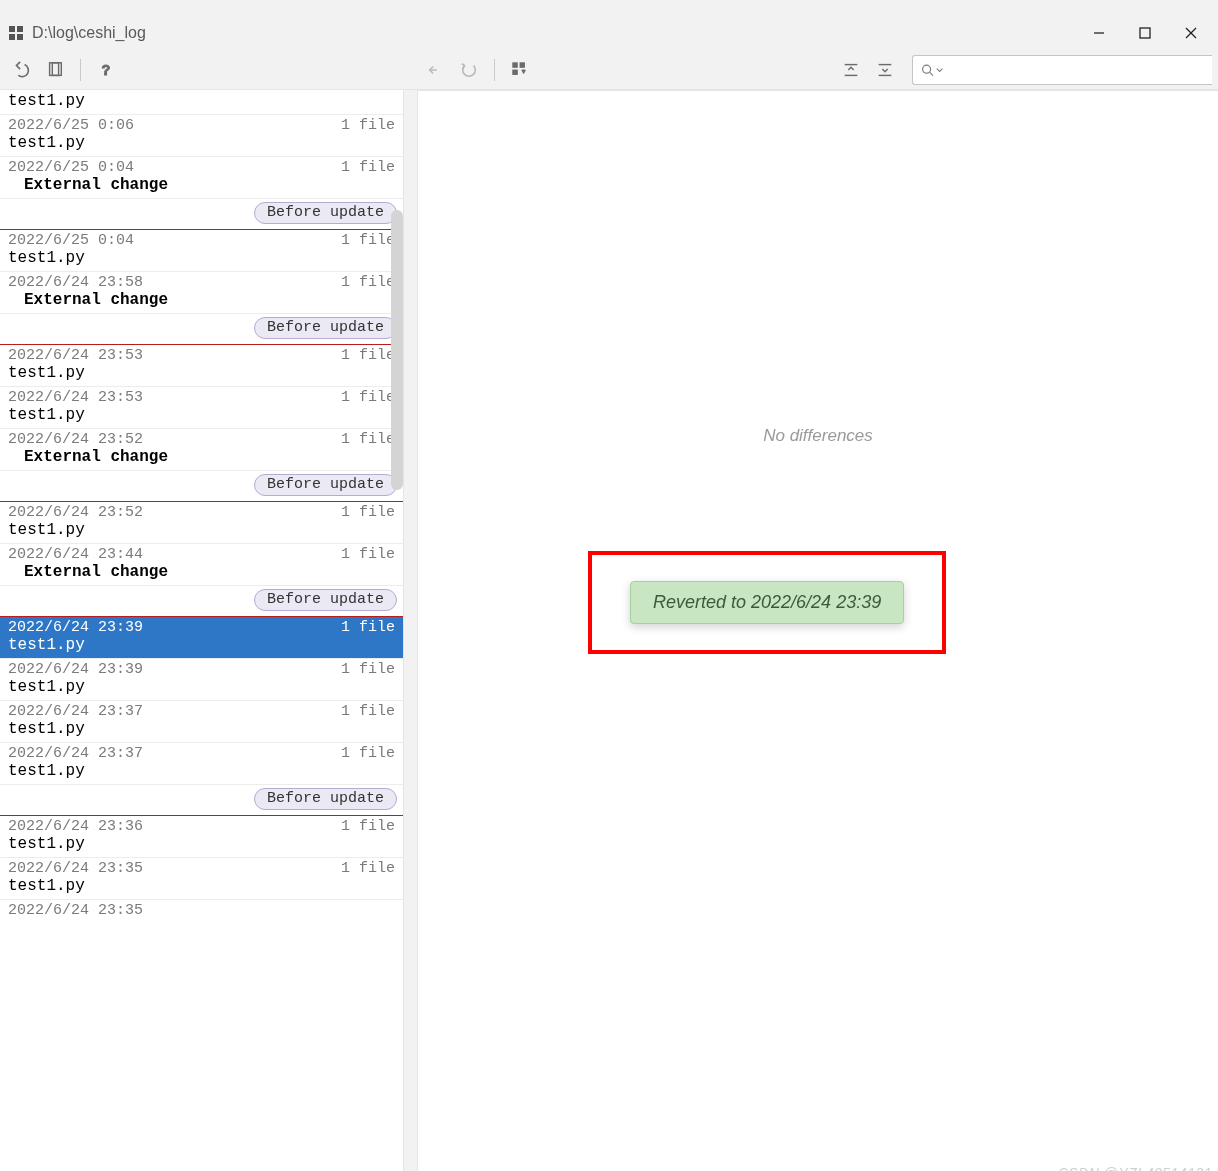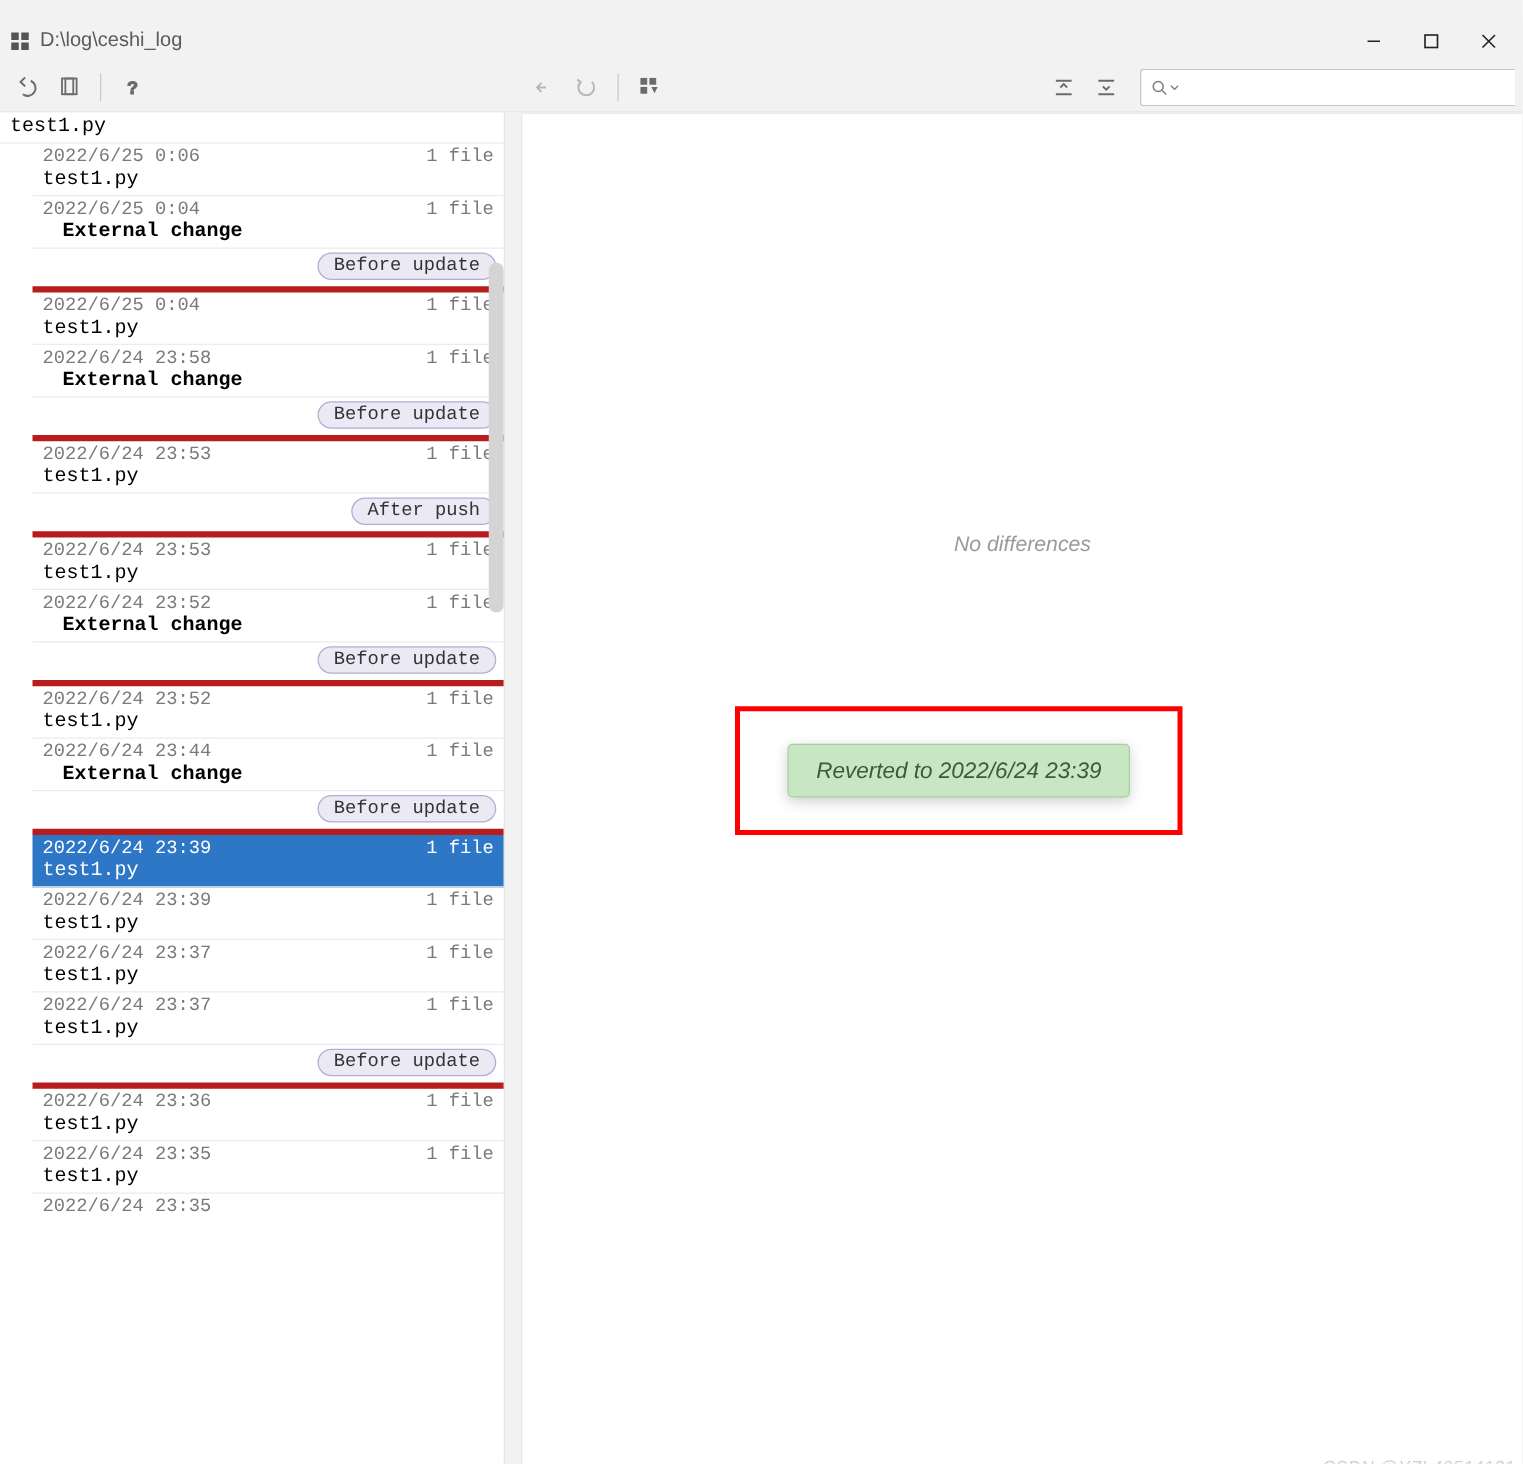--- a/index.html
+++ b/index.html
@@ -59,42 +59,42 @@
   .left-scroll { position:absolute; top:120px; right:0; width:12px; height:280px; background:#d4d4d4; border-radius:6px;}
   .gutter { width:14px; background:#f2f2f2; border-right:1px solid #e5e5e5;}
   .right-pane {
     flex:1; background:#fff; position:relative;
     display:flex; align-items:center; justify-content:center;
     border-top:1px solid #e5e5e5;
     font-style:italic;
   }
   .no-diff { color:#9a9a9a; font-size:17px; position:absolute; top:335px;}
   .toast-wrap {
-    position:absolute; top:474px; left:170px;
+    position:absolute; top:460px; left:170px;
     border:4px solid #f00; padding:26px 38px;
   }
   .toast {
     background:#c9e6c3; color:#3a5a3a;
     border:1px solid #a8cfa1; border-radius:4px;
     font-size:18px; padding:10px 22px;
     box-shadow:0 3px 10px rgba(0,0,0,0.18);
   }
   .watermark{
     position:absolute; bottom:6px; right:6px;
     color:#cfcfcf; font-size:14px; letter-spacing:.5px;
   }
   
-  .hist { list-style:none;padding-left:26px; }
+  .hist { list-style:none; }
   .entry { border-bottom:1px solid #ececec; padding:2px 8px 4px 8px; }
   .entry .row1 { display:flex; justify-content:space-between; color:#7a7a7a; font-size:15px;}
   .entry .row2 { font-size:16px; color:#000;}
   .entry.bold .row2 { font-weight:700;margin-left:16px;}
   .entry.selected { background:#2e77c7;}
   .entry.selected .row1, .entry.selected .row2 { color:#fff;}
-  .label-row { display:flex; justify-content:flex-end; padding:3px 6px 5px 0; border-bottom:5px solid #b91c1c;}
+  .label-row { display:flex; justify-content:flex-end; padding:3px 6px 5px 0; border-bottom:1px solid #b91c1c;}
   .pill {
     font-size:15px; color:#333; background:#ebe9f4;
     border:1px solid #b3acd4; border-radius:14px;
     padding:1px 12px 2px 12px;
   }
   .top-fragment{ padding:2px 8px 4px 8px; border-bottom:1px solid #ececec; font-size:16px;}
 </style>
 </head>
 <body>
 
@@ -235,23 +235,20 @@
         <li class="label-row">
           <span class="pill">Before update</span>
         </li>
         <li class="entry">
           <div class="row1">
             <span>2022/6/24 23:53</span>
             <span>1 file</span>
           </div>
           <div class="row2">test1.py</div>
         </li>
-        <li class="label-row">
-          <span class="pill">After push</span>
-        </li>
         <li class="entry">
           <div class="row1">
             <span>2022/6/24 23:53</span>
             <span>1 file</span>
           </div>
           <div class="row2">test1.py</div>
         </li>
         <li class="entry bold">
           <div class="row1">
             <span>2022/6/24 23:52</span>

